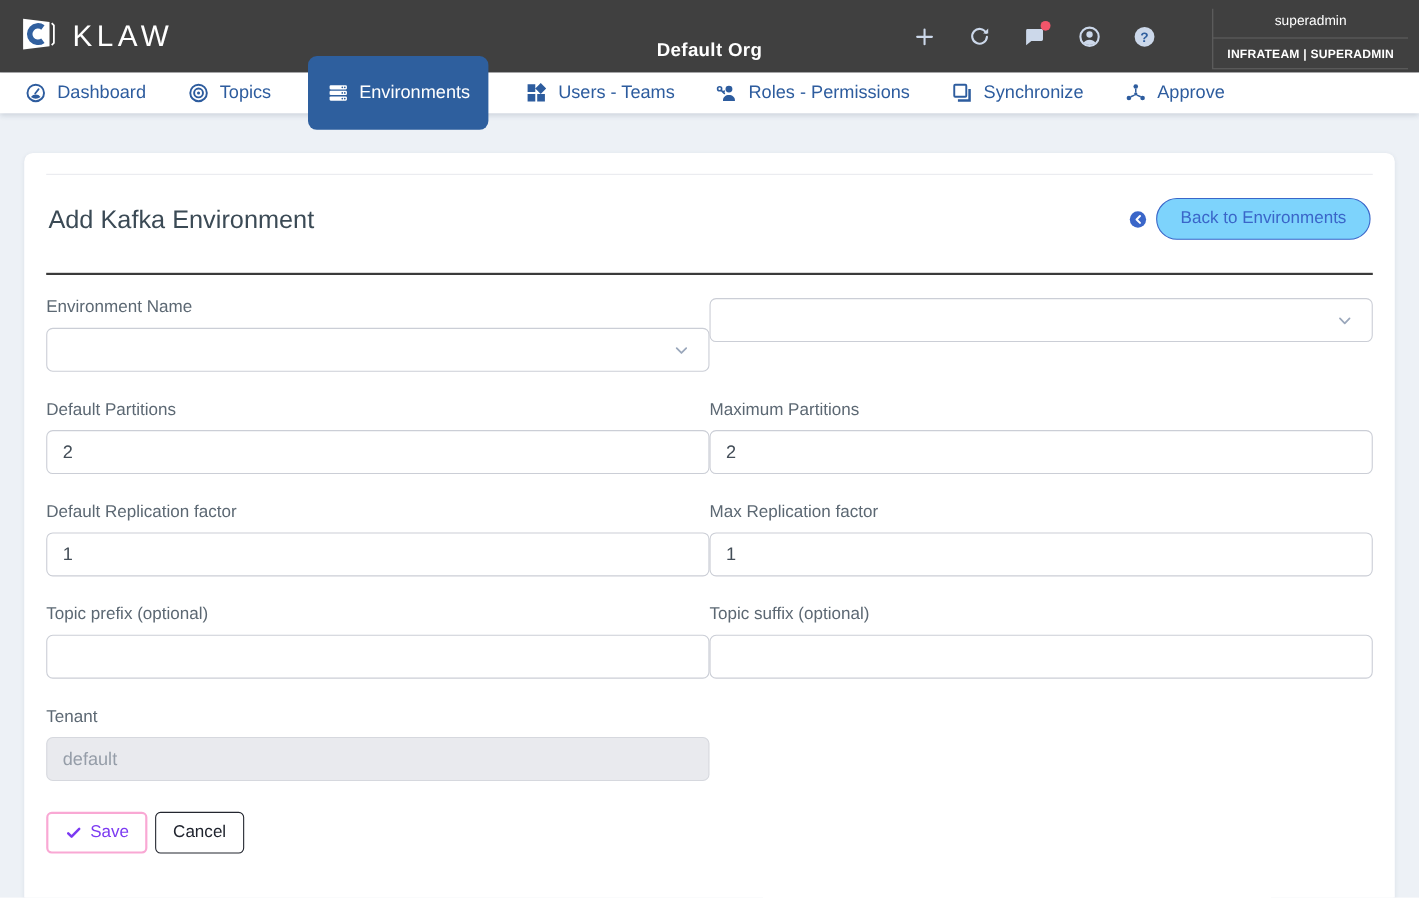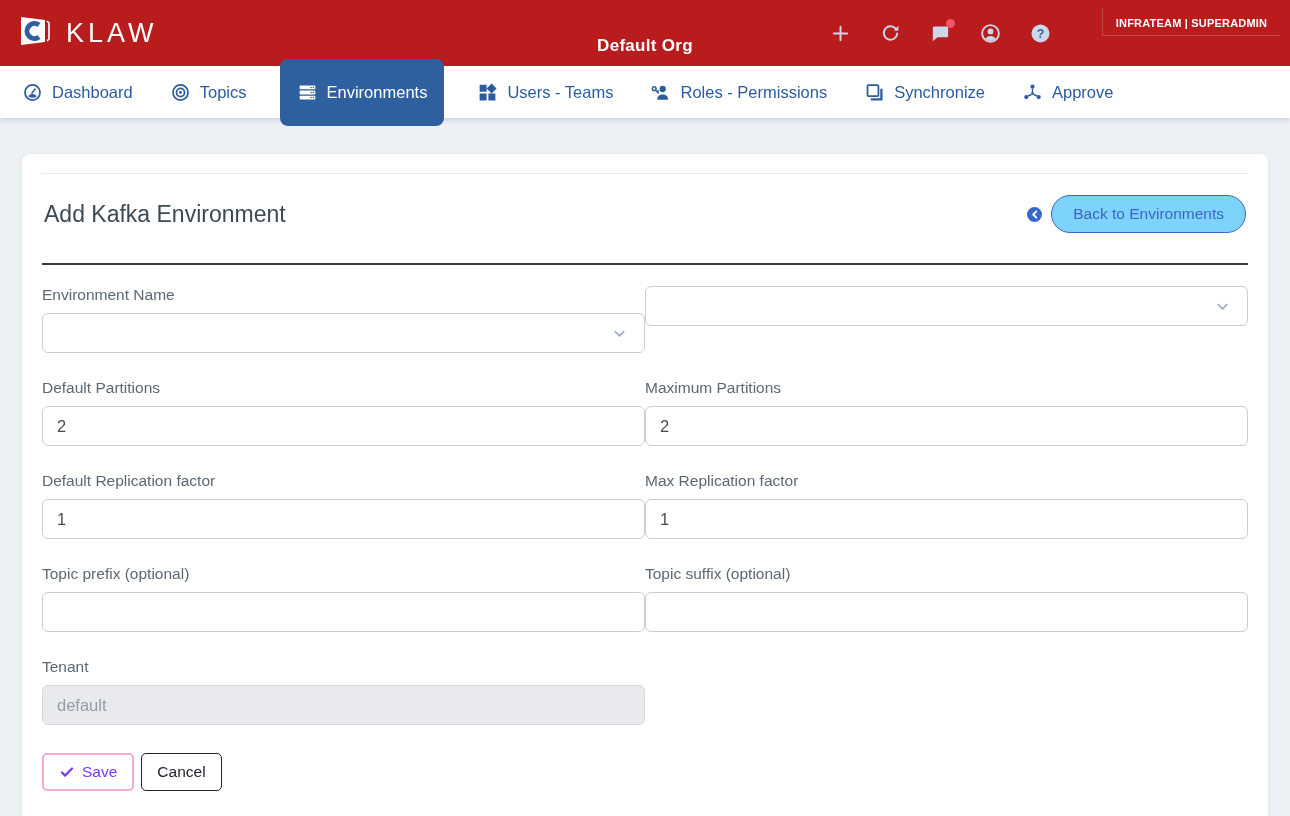--- a/index.html
+++ b/index.html
@@ -5,21 +5,21 @@
   * { box-sizing: border-box; }
   html,body { margin:0; padding:0; }
   body {
     width:1290px; height:816px; overflow:hidden;
     font-family:"Liberation Sans", sans-serif;
     background:#edf1f6;
   }
 
   
   .navbar {
-    height:66px; background:#b91c1c; position:relative;
+    height:66px; background:#404040; position:relative;
     display:flex; align-items:center; padding-left:14px;
     box-shadow:0 2px 3px rgba(0,0,0,.25);
   }
   .brand { display:flex; align-items:center; gap:12px; cursor:pointer; }
   .brand-name { color:#fff; font-size:27px; font-weight:500; letter-spacing:4px; }
   .org-title {
     position:absolute; left:50%; transform:translateX(-50%);
     color:#fff; font-size:17px; font-weight:700; letter-spacing:.3px;margin-top:26px;
   }
   .nav-actions {
@@ -40,21 +40,21 @@
     font-size:12.5px; padding:4px 0 8px;
     border-bottom:1px solid rgba(255,255,255,.18);
   }
   .user-role {
     font-size:11px; font-weight:700; letter-spacing:.2px; padding:9px 0 6px;
     border-bottom:1px solid rgba(255,255,255,.18);
   }
 
   
   .tabs {
-    height:52px; background:#fff; display:flex; align-items:center;
+    height:37px; background:#fff; display:flex; align-items:center;
     padding:0 18px; gap:29px; position:relative; z-index:2;
     box-shadow:0 2px 5px rgba(40,60,90,.18);
   }
   .tab {
     display:flex; align-items:center; gap:9px; color:#2d5c9e;
     font-size:16.5px; cursor:pointer; padding:9px 4px; white-space:nowrap;
   }
   .tab svg { width:21px; height:21px; flex:0 0 auto; }
   .tab.active { background:#2e5f9e; color:#fff; border-radius:8px; padding:23px 17px; }
   .env-dot { fill:#fff; }
@@ -155,20 +155,21 @@
     </span>
     <span class="nav-action">
       <svg viewBox="0 0 24 24">
         <circle cx="12" cy="12" r="9.4" fill="currentColor"></circle>
         <text x="12" y="16.6" text-anchor="middle" font-size="13" font-weight="bold" fill="#31609f" font-family="Liberation Sans, sans-serif">?</text>
       </svg>
     </span>
   </div>
 
   <div class="user-block">
+    <div class="user-name">superadmin</div>
     <div class="user-role">INFRATEAM | SUPERADMIN</div>
   </div>
 </header>
 
 <nav class="tabs">
 
   <div class="tab">
     <svg viewBox="0 0 24 24">
       <circle cx="12" cy="12" r="8.6" fill="none" stroke="currentColor" stroke-width="2"></circle>
       <path d="M11.4 12.6 15 8" stroke="currentColor" stroke-width="1.8" fill="none" stroke-linecap="round"></path>

